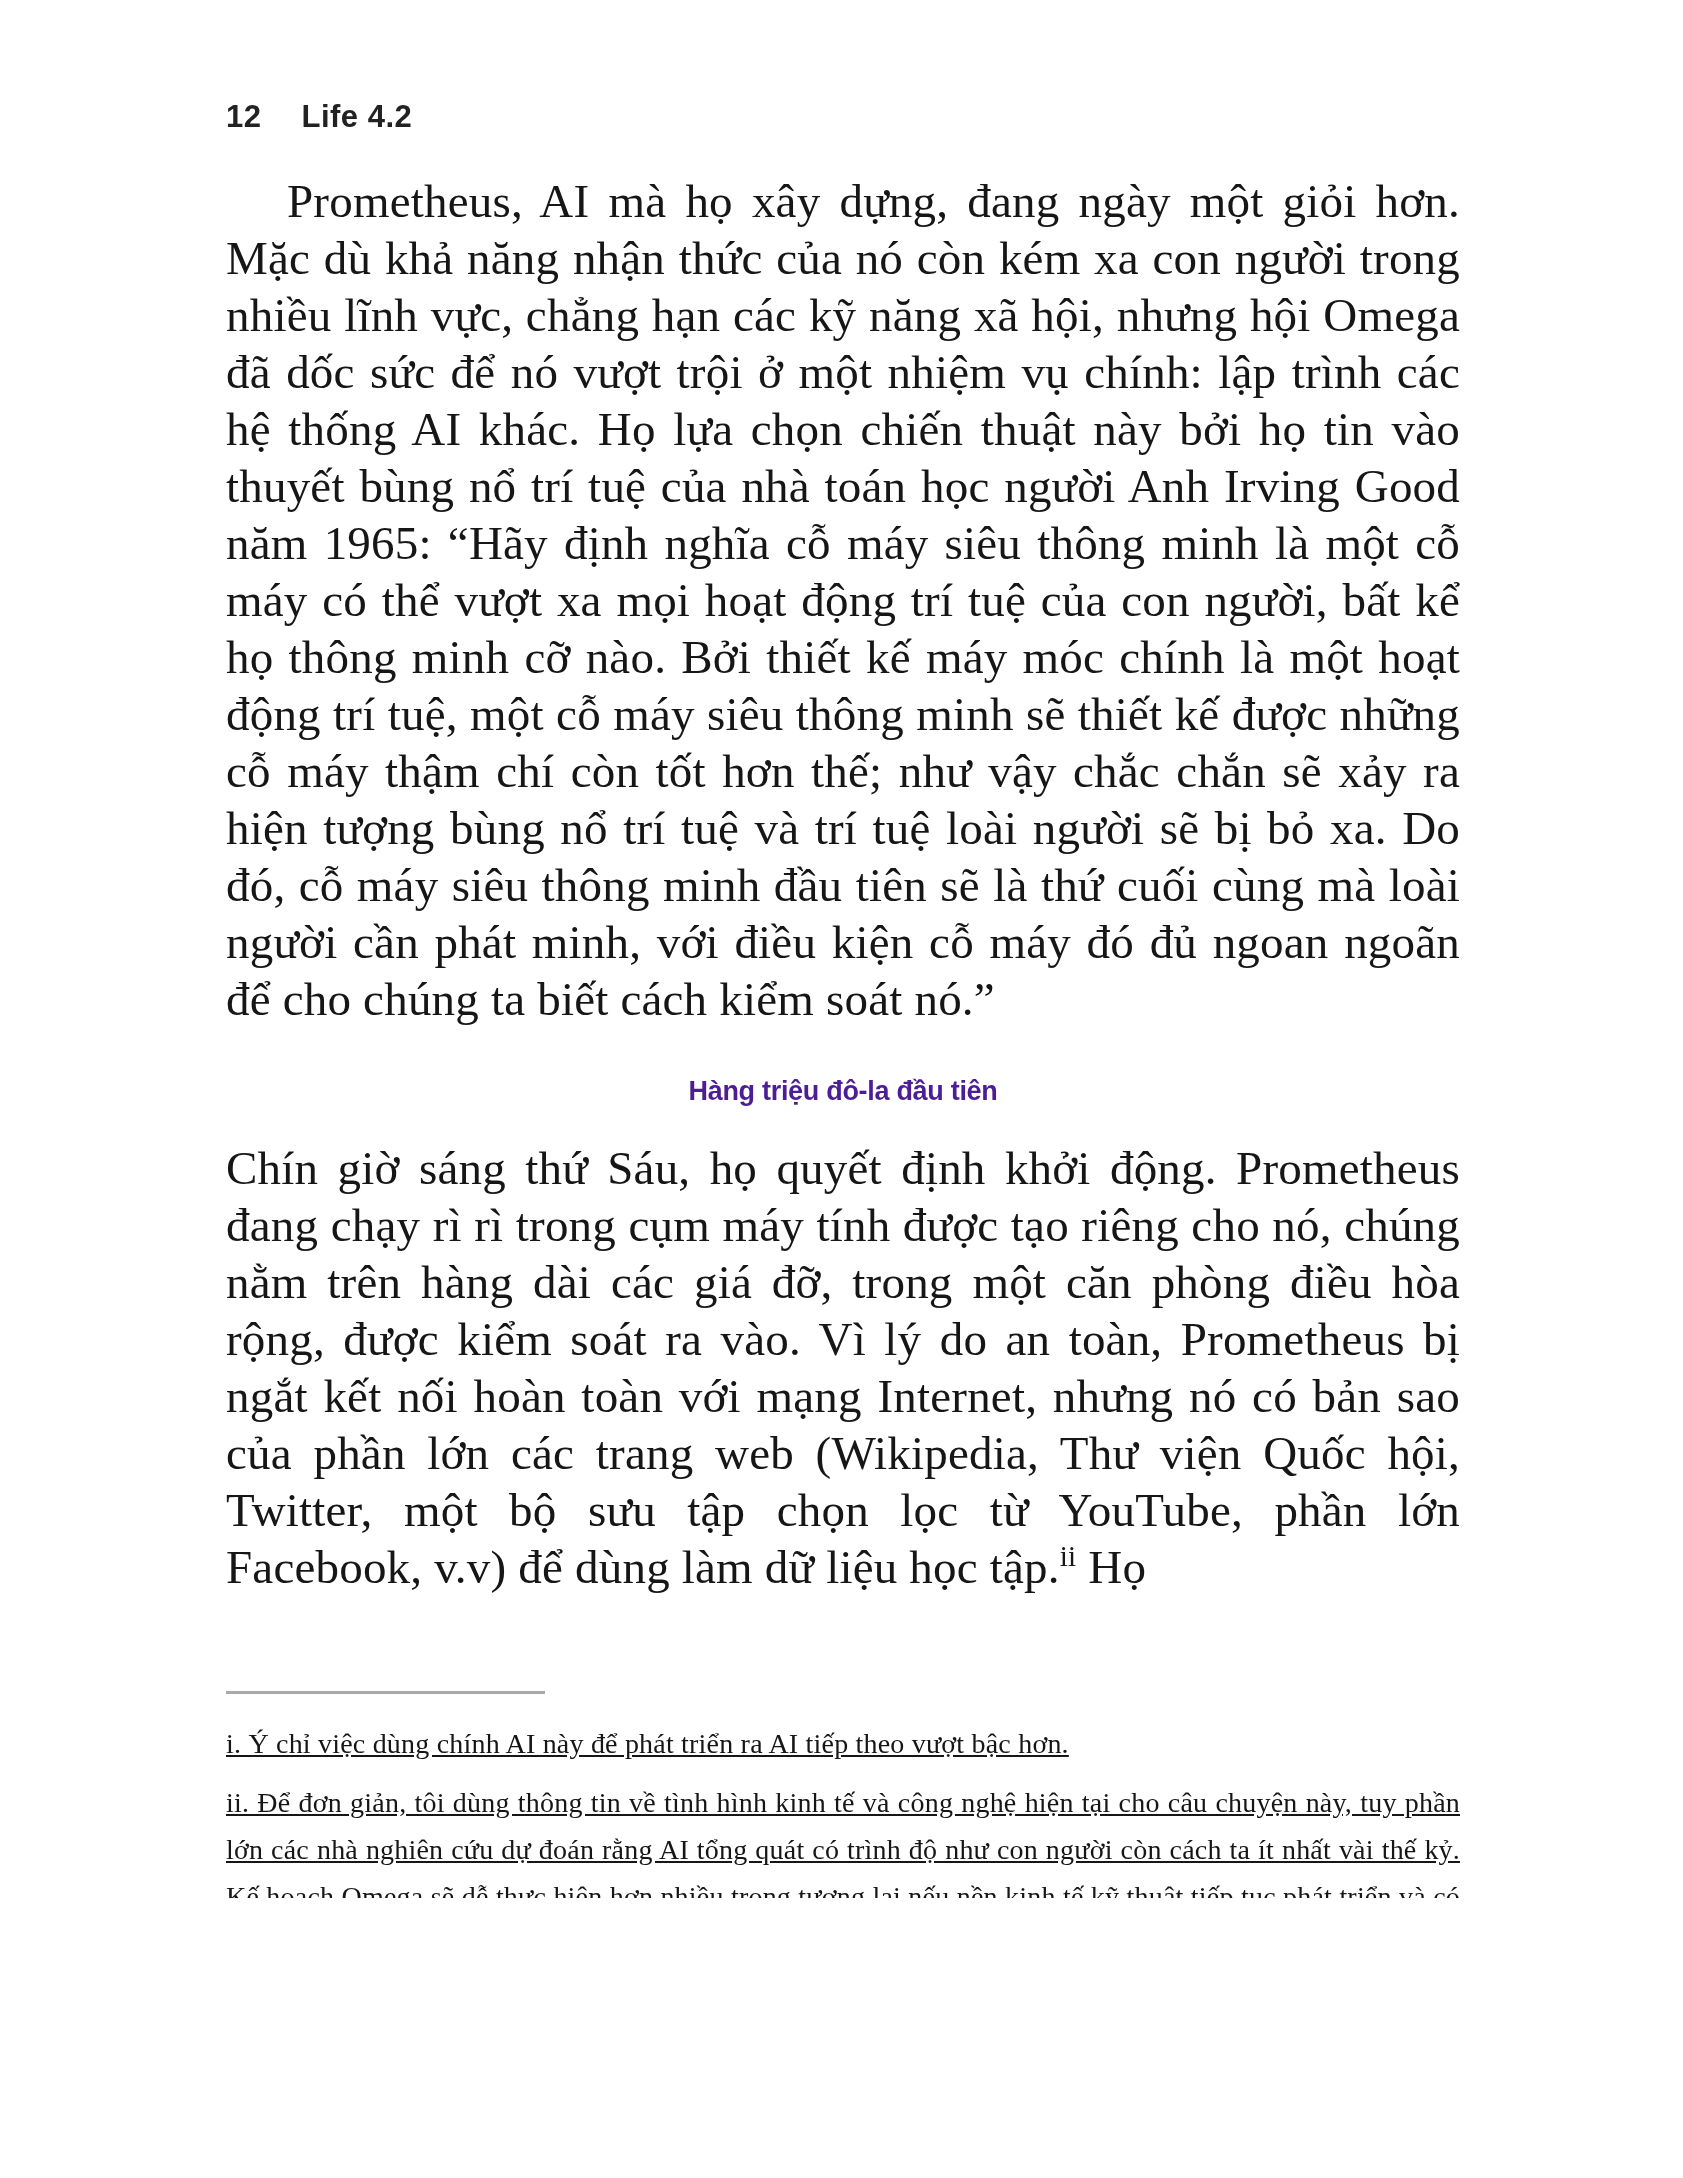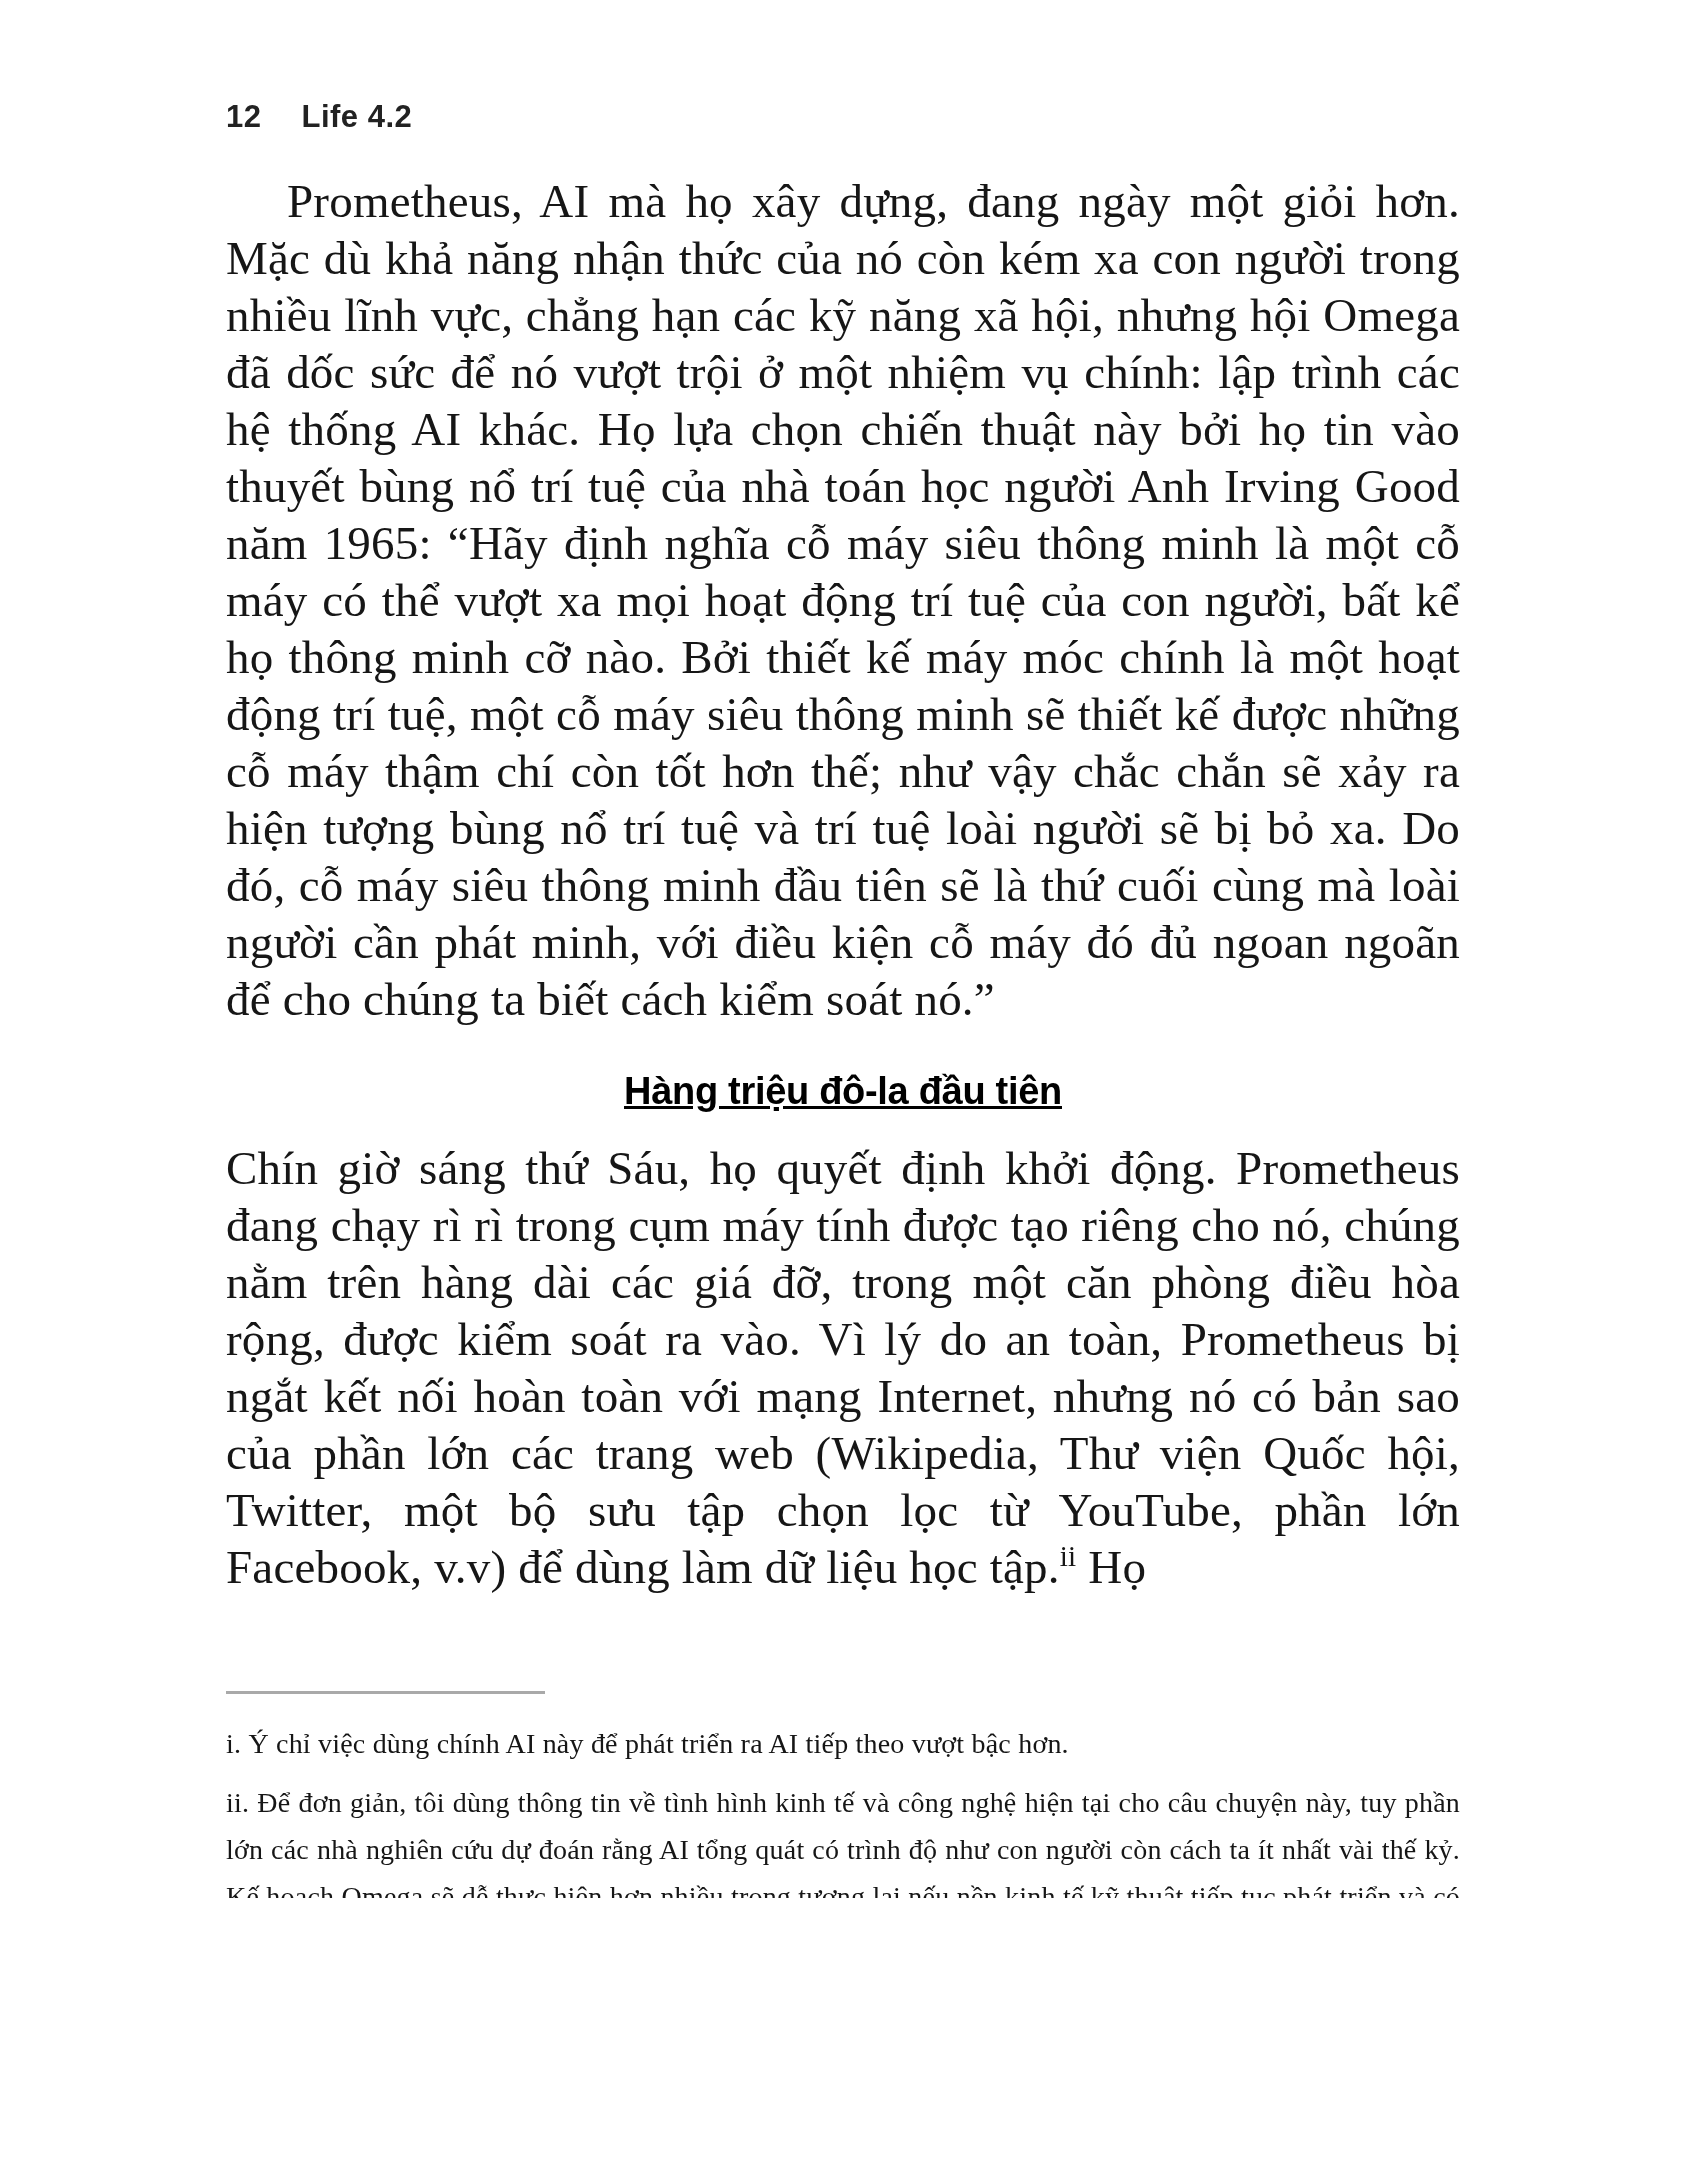--- a/index.html
+++ b/index.html
@@ -45,26 +45,25 @@
   .para.indent { text-indent: 61px; }
   sup.note-ref {
     font-size: 0.62em;
     line-height: 0;
     vertical-align: super;
   }
   .section-heading {
     margin: 40px 0 26px 0;
     font-family: "Liberation Sans", sans-serif;
     font-weight: bold;
-    font-size: 38px;
+    font-size: 27px;
     line-height: 46px;
-    color: #000000;
+    color: #4c1d95;
     text-align: center;
     letter-spacing: -0.3px;
-    text-decoration: underline;
   }
   .footnotes {
     position: absolute;
     left: 226px;
     top: 1691px;
     width: 1234px;
   }
   .footnote-rule {
     width: 319px;
     height: 3px;
@@ -72,20 +71,21 @@
     margin-bottom: 26px;
   }
   .footnote {
     margin: 0 0 12px 0;
     font-family: "Liberation Serif", serif;
     font-size: 28px;
     line-height: 47px;
     color: #161616;
     text-align: justify;
     letter-spacing: 0.2px;
+    text-decoration: underline;
   }
 </style>
 </head>
 <body>
 
 <div class="page">
   <div class="text-col">
 
     <div class="page-header">
       <span class="page-num">12</span>

